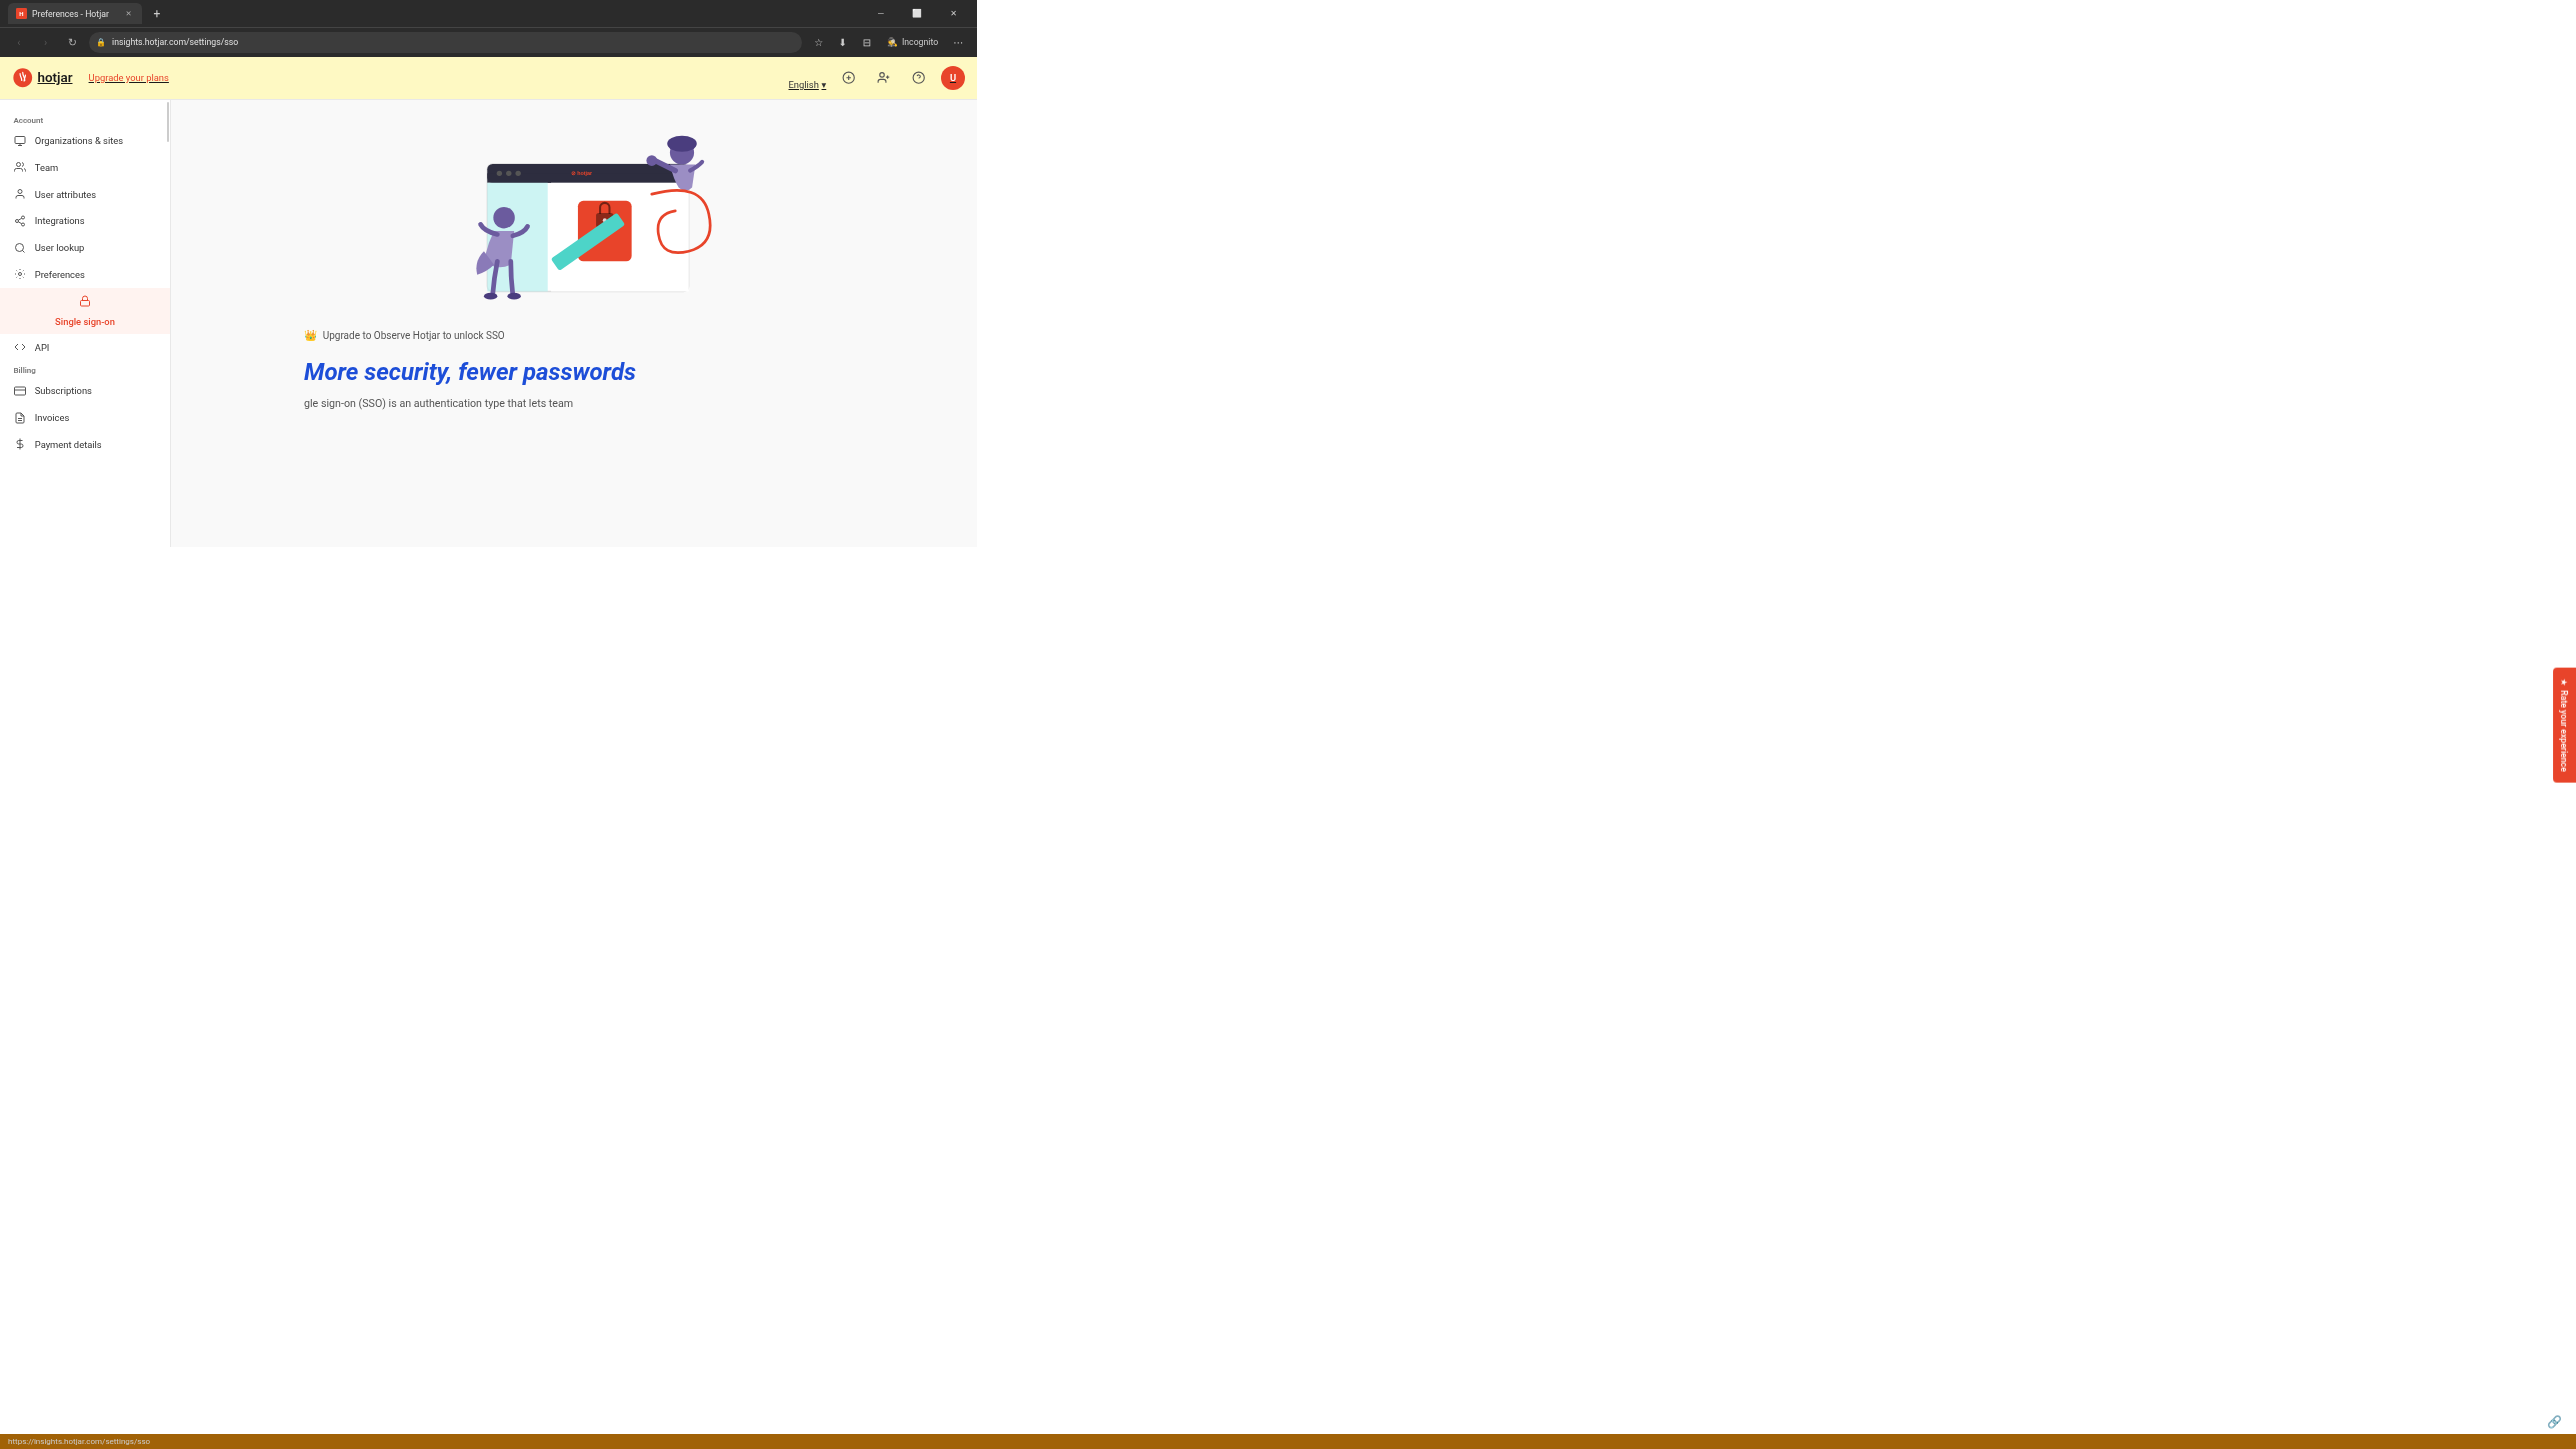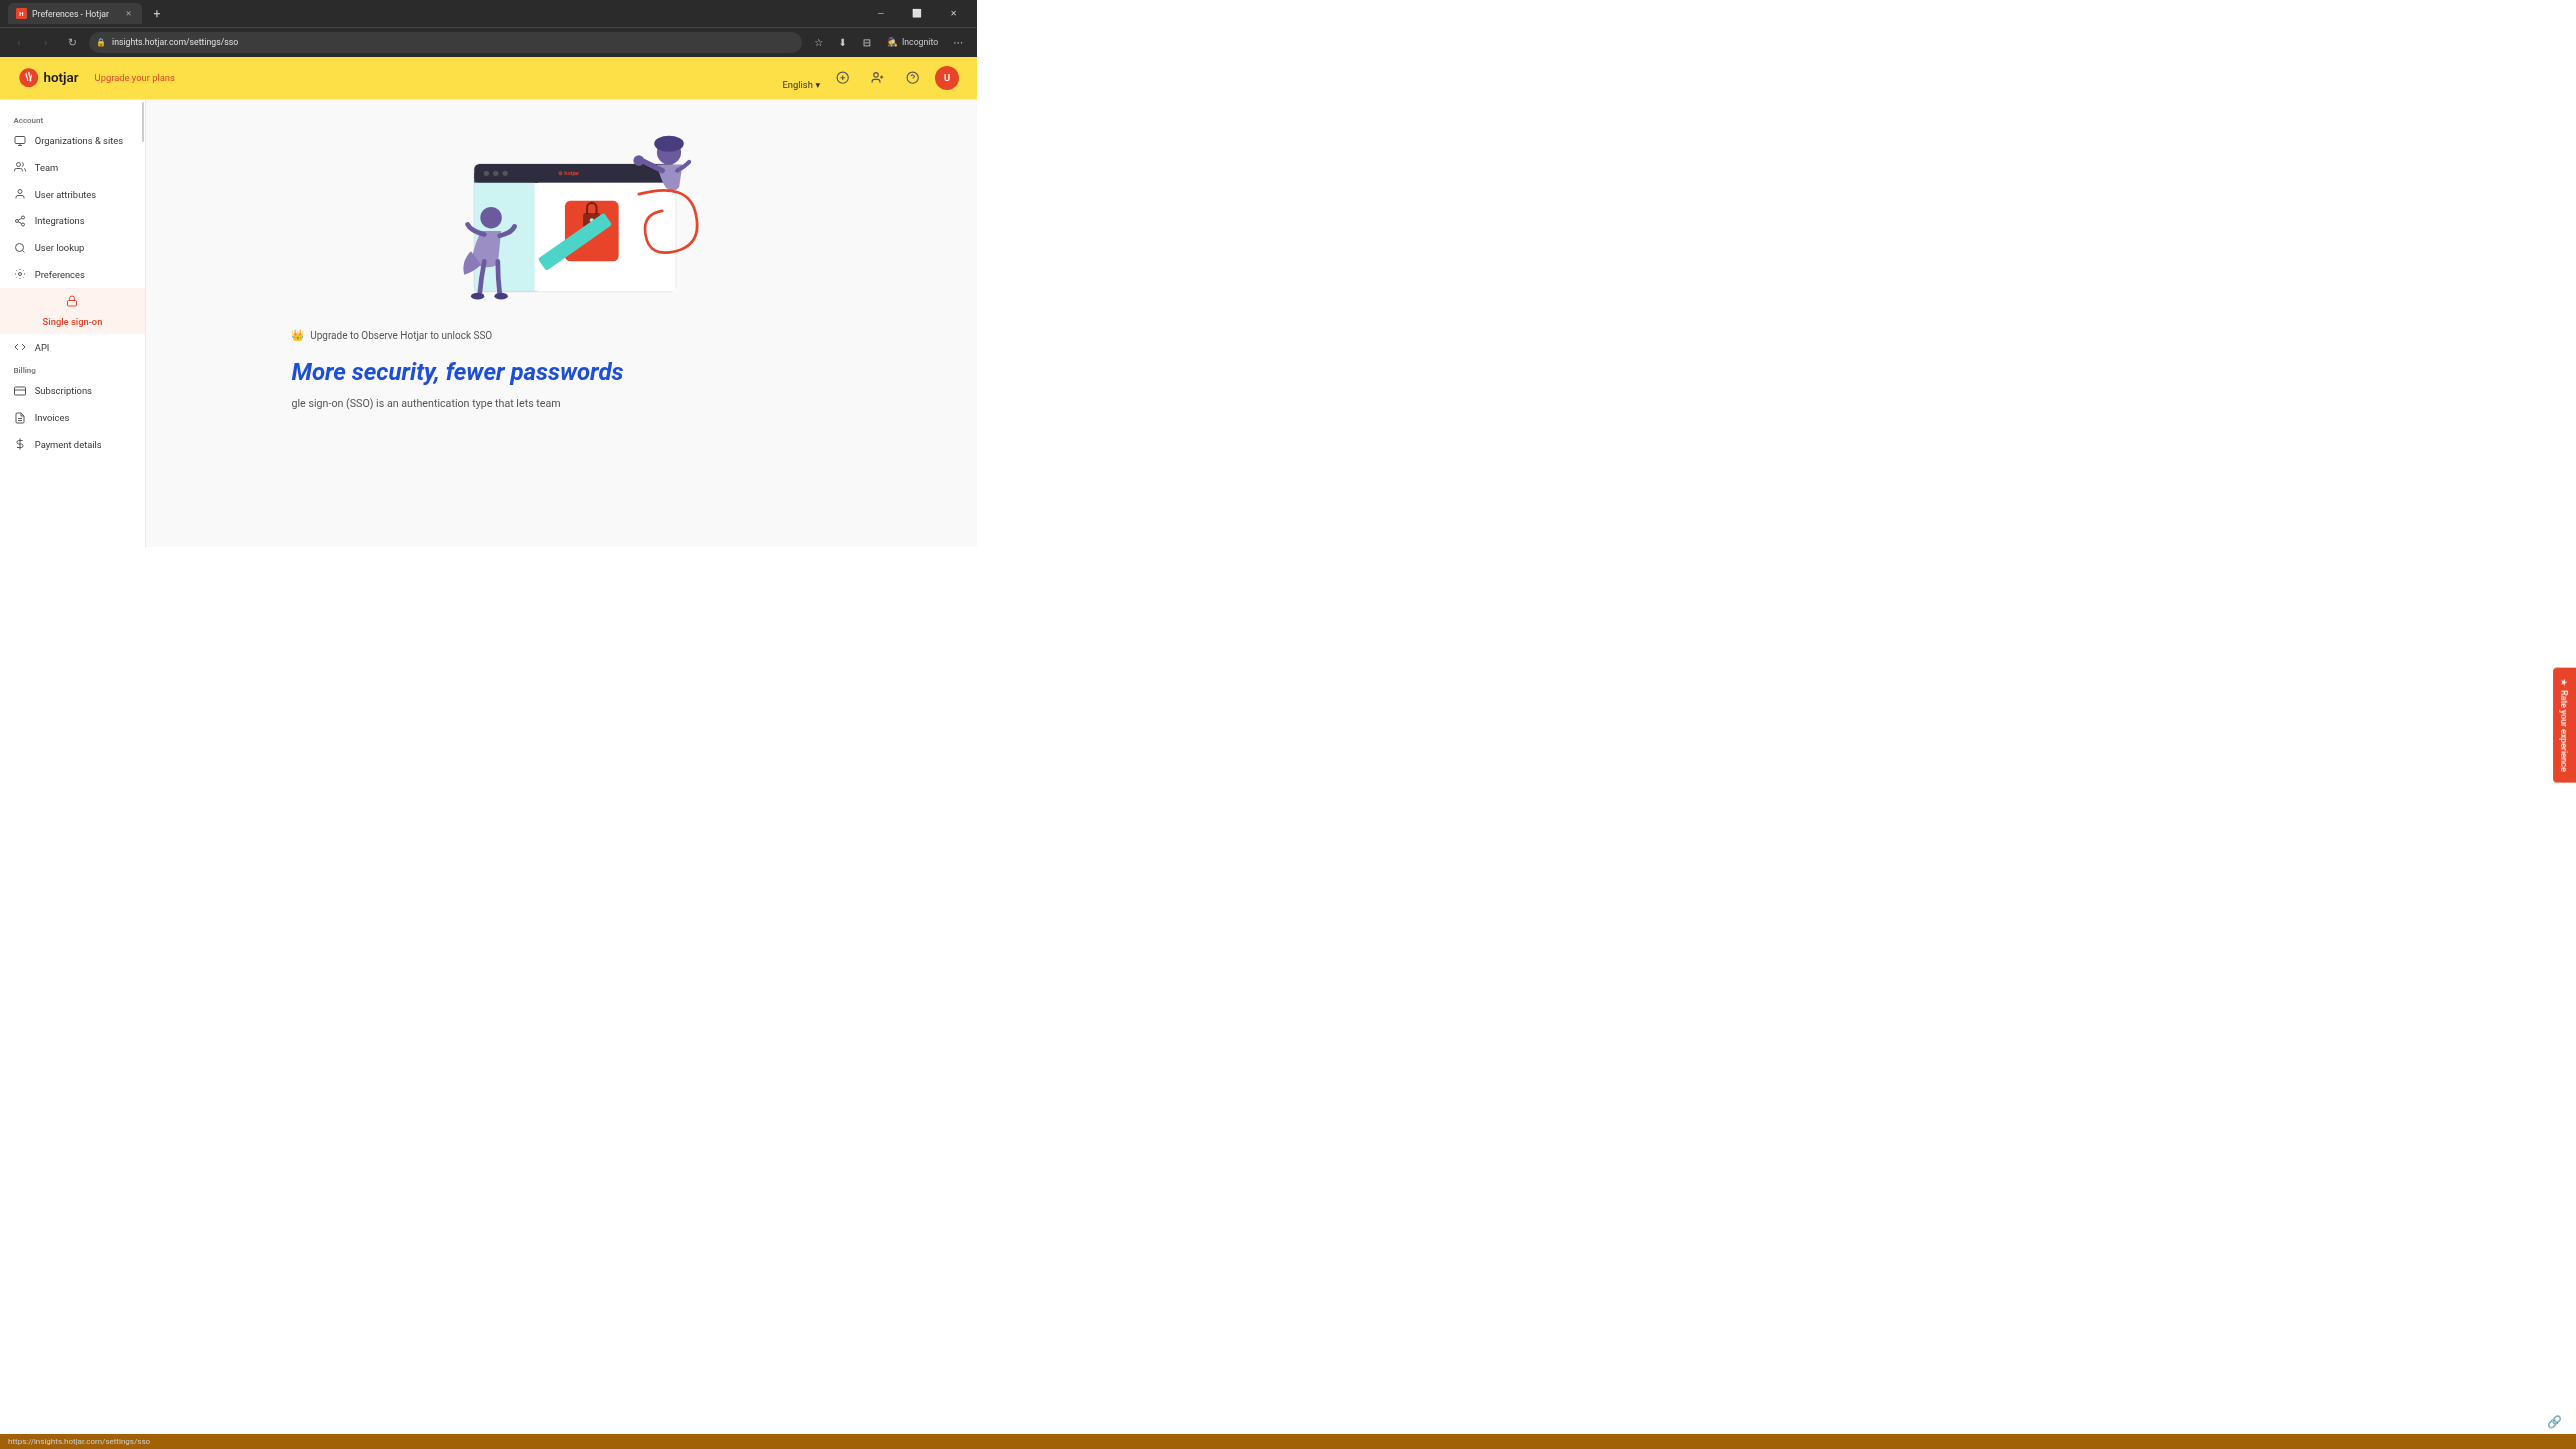--- a/index.html
+++ b/index.html
@@ -148,27 +148,28 @@
 
     
     .app-container {
       display: flex;
       flex-direction: column;
       height: calc(547px - 56px);
     }
 
     
     .app-header {
-      background: #fde047;
+      background: #fef9c3;
       height: 43px;
       display: flex;
       align-items: center;
-      padding: 0 18px;
+      padding: 0 12px;
       border-bottom: 0.7px solid #e8e8e8;
       gap: 10.7px;
+      text-decoration: underline;
     }
     .logo-area {
       display: flex;
       align-items: center;
       gap: 4px;
     }
     .hotjar-logo {
       display: flex;
       align-items: center;
       gap: 4px;
@@ -231,21 +232,21 @@
 
     
     .main-area {
       display: flex;
       flex: 1;
       overflow: hidden;
     }
 
     
     .sidebar {
-      width: 146px;
+      width: 171px;
       background: #fff;
       border-right: 0.7px solid #e8e8e8;
       overflow-y: auto;
       padding: 10.7px 0;
       flex-shrink: 0;
       position: relative;
     }
     .sidebar-scroll-track {
       position: absolute;
       right: 0;

